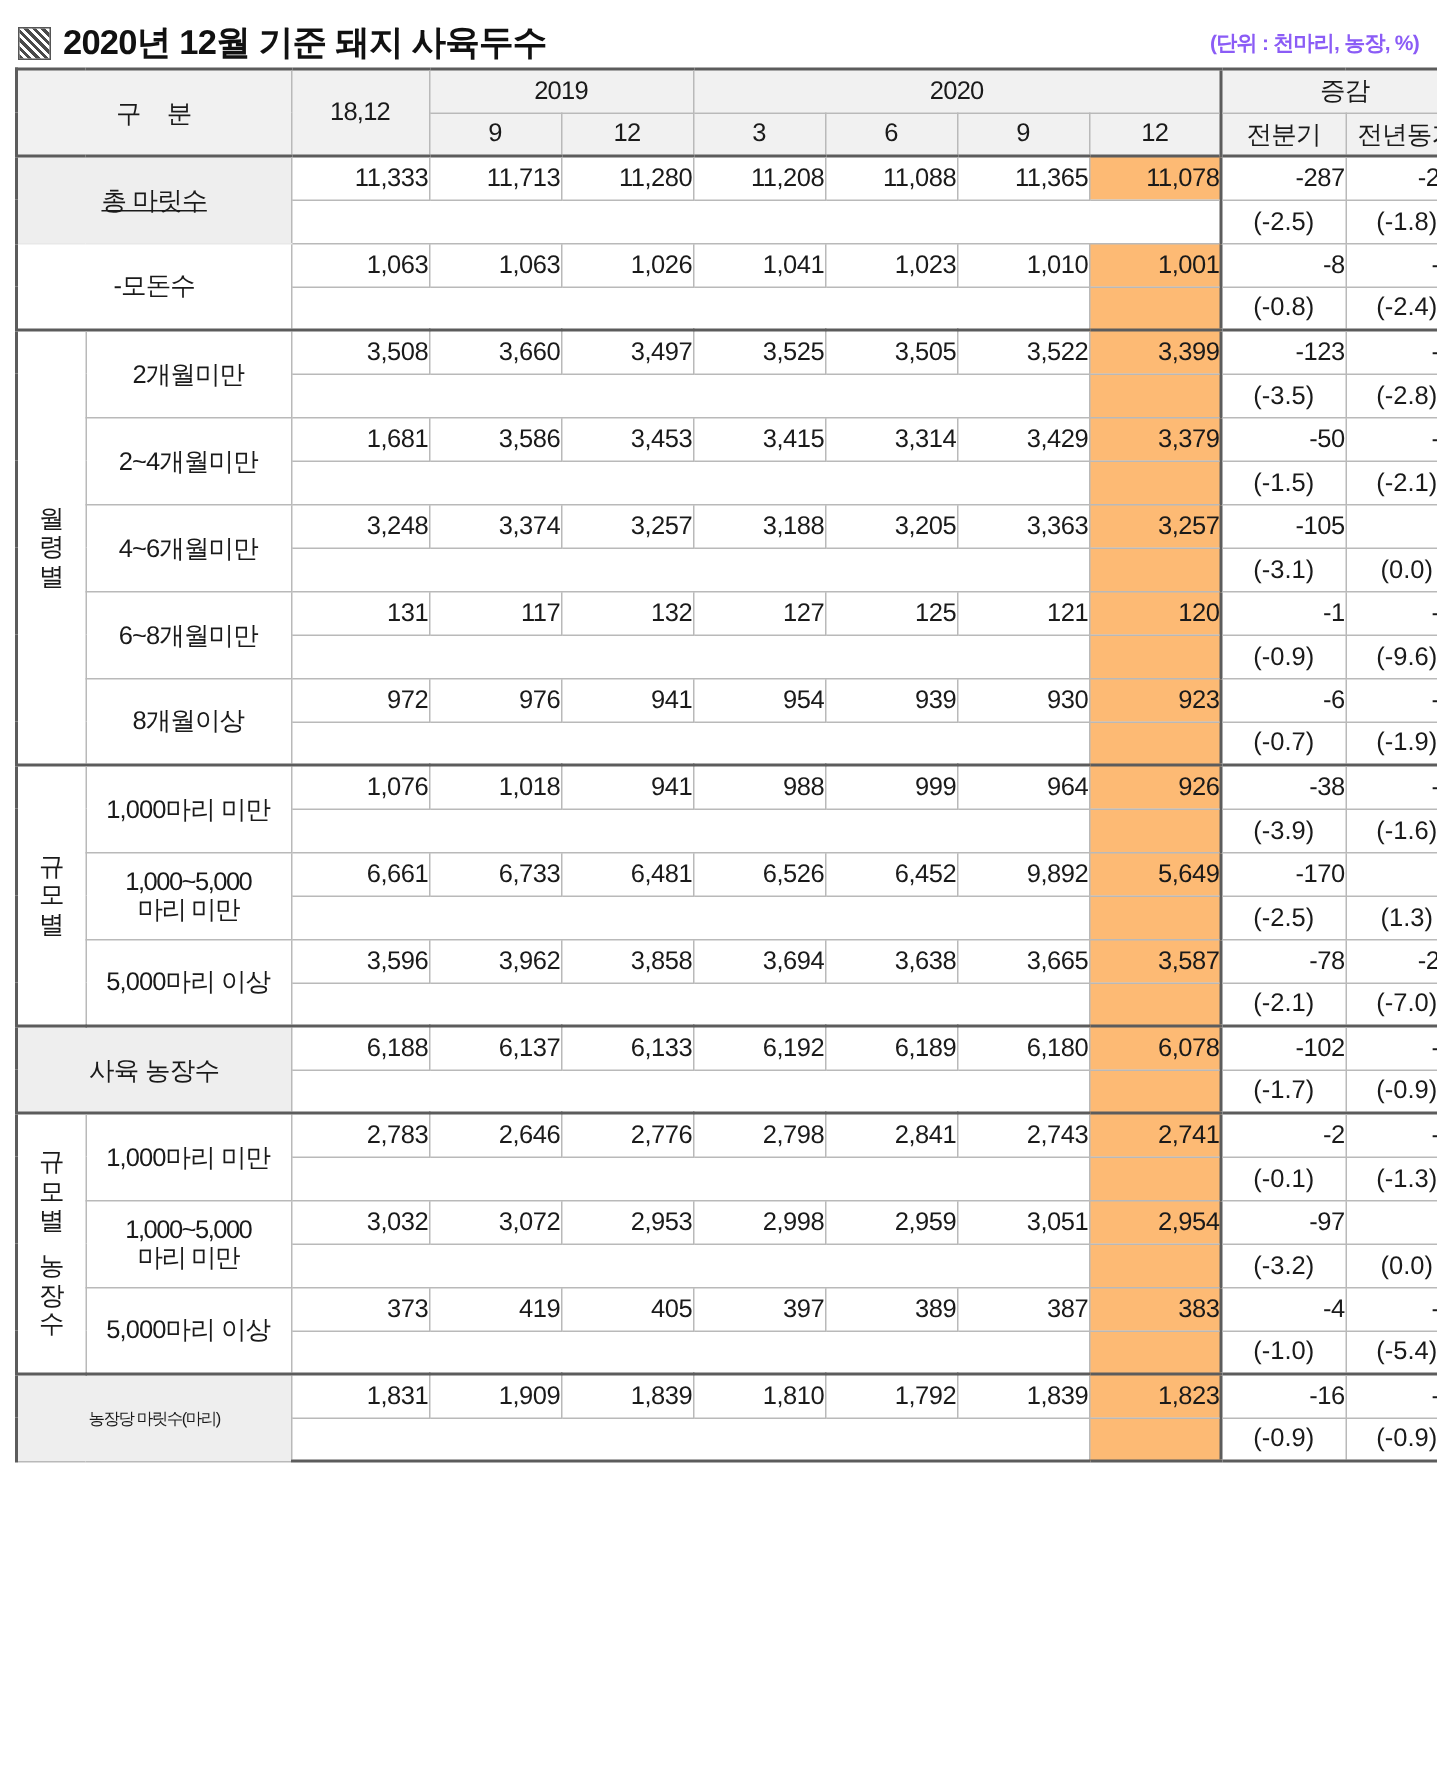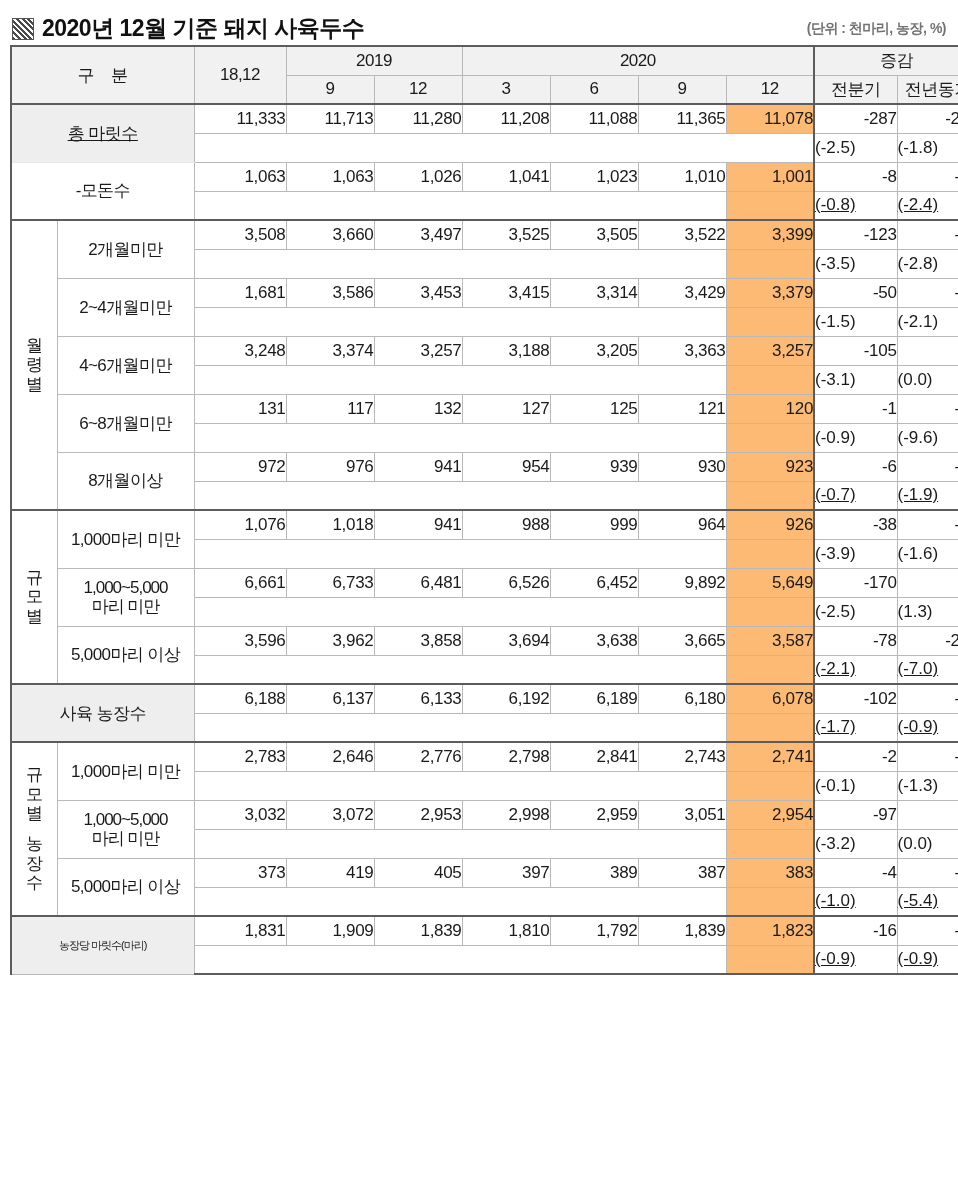--- a/index.html
+++ b/index.html
@@ -46,21 +46,21 @@
   .title-text {
     font-size: 23px;
     font-weight: bold;
     letter-spacing: -0.5px;
     color: #111;
     line-height: 1;
   }
   .unit-note {
     font-size: 14px;
     font-weight: bold;
-    color: #737373;
+    color: #8b5cf6;
     letter-spacing: -0.5px;
     padding-bottom: 2px;
     padding-left: 12px;
   }
   
   table.stat {
     border-collapse: collapse;
     table-layout: fixed;
     width: 938px;
     margin-top: 3px;
@@ -69,21 +69,21 @@
     border: 1px solid #b9b9b9;
     font-size: 17px;
     color: #1a1a1a;
     padding: 0;
     height: 29px;
     box-sizing: border-box;
     font-weight: normal;
   }
   
   .t-top    { border-top: 2px solid #5c5c5c !important; }
-  .t-bottom { border-bottom: 2px solid #5c5c5c !important; text-decoration: underline; }
+  .t-bottom { border-bottom: 2px solid #5c5c5c !important; }
   .t-left   { border-left: 2px solid #5c5c5c !important; }
   .t-right  { border-right: 2px solid #5c5c5c !important; }
 
   thead th {
     background: #f1f1f1;
     text-align: center;
     font-weight: normal;
     letter-spacing: -0.5px;
   }
   .hdr-gubun {
@@ -92,21 +92,21 @@
     text-indent: 6px;
   }
   .num {
     text-align: right;
     padding-right: 9px;
     font-size: 18px;
     letter-spacing: -0.3px;
     white-space: nowrap;
   }
   .pct {
-    text-align: left;
+    text-align: center;
     padding-right: 9px;
     font-size: 17px;
     color: #333;
     white-space: nowrap;
     margin-left: 44px;
   }
   .lbl {
     text-align: center;
     letter-spacing: -0.6px;
     padding: 0 4px;

